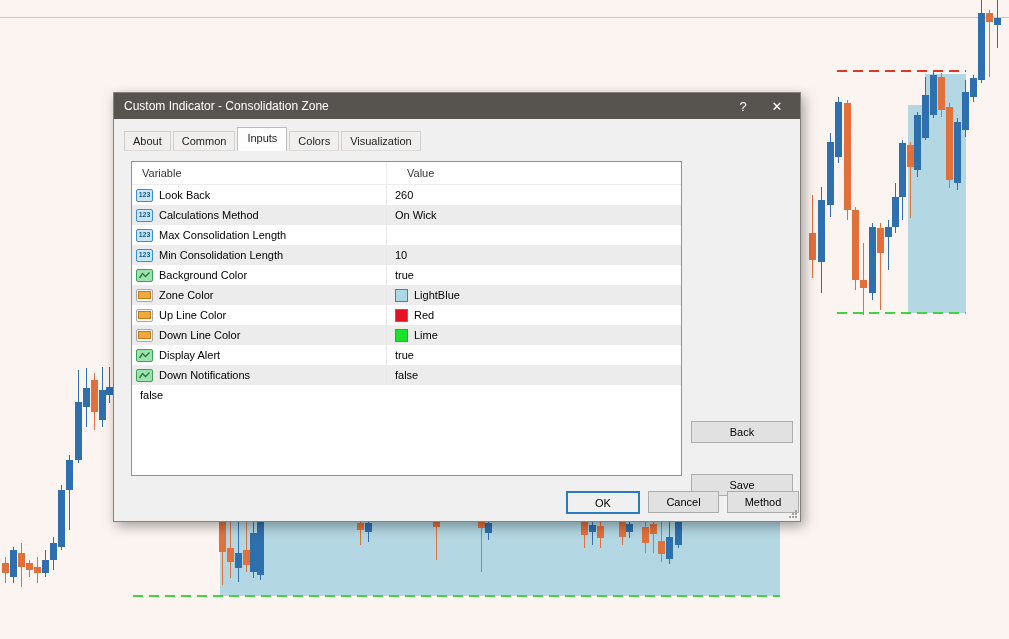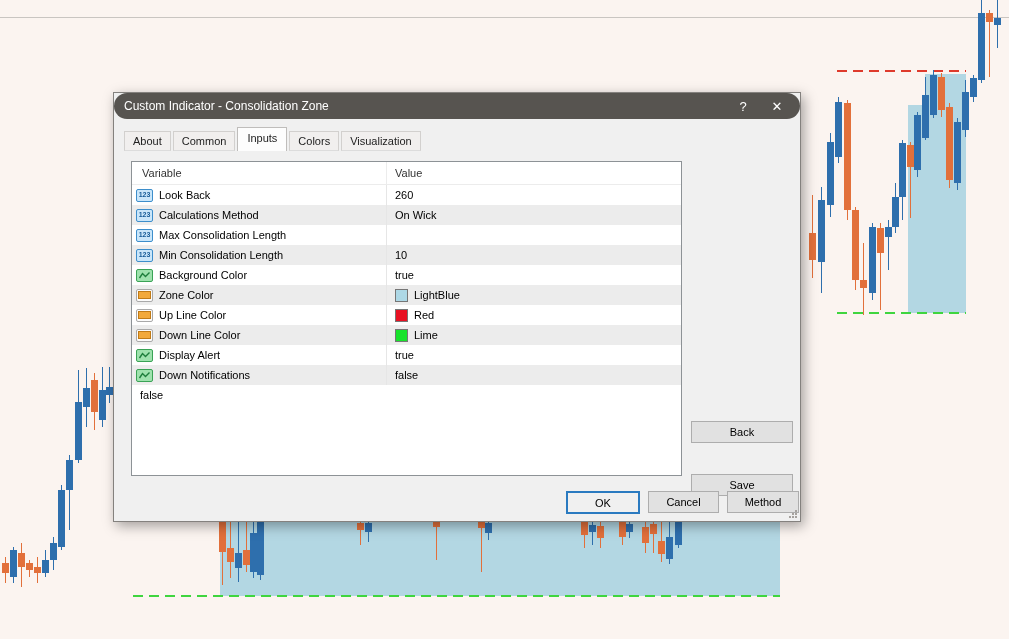--- a/index.html
+++ b/index.html
@@ -18,42 +18,42 @@
   .cbody{position:absolute;width:7px;}
   
   #dialog{
     position:absolute;left:113px;top:92px;width:688px;height:430px;z-index:10;
     background:#f0f0f0;border:1px solid #84817e;
     box-shadow:3px 4px 12px rgba(0,0,0,.35);
     font-size:11px;color:#000;box-sizing:border-box;
   }
   .titlebar{
     position:absolute;left:0;top:0;right:0;height:26px;background:#575450;
-    display:flex;align-items:center;color:#fff;font-size:12px;padding-left:10px;box-sizing:border-box;border-radius:13px;
+    display:flex;align-items:center;color:#fff;font-size:12px;padding-left:10px;box-sizing:border-box;
   }
   .titlebar .tb-title{flex:0 1 auto;}
   .tb-btns{margin-left:auto;display:flex;align-items:center;gap:0;height:100%;}
   .tb-btn{width:34px;height:100%;display:flex;align-items:center;justify-content:center;color:#fff;font-size:13px;cursor:default;}
   .tb-btn:last-child{margin-right:6px;}
   
   .tabbar{position:absolute;left:10px;top:37px;display:flex;align-items:flex-end;height:21px;}
   .tab{
     background:#f1efee;border:1px solid #d2d0ce;border-bottom:1px solid #dcdcdc;
     padding:3px 8px 3px 8px;margin-right:2px;font-size:11px;color:#222;height:12px;line-height:12px;
   }
   .tab.active{
     background:#fdfdfd;border:1px solid #bfbdbb;border-bottom:none;
     padding:4px 9px 6px 9px;height:13px;position:relative;z-index:2;
   }
   
   .ptable{
     position:absolute;left:17px;top:68px;width:551px;height:315px;background:#fff;
     border:1px solid #8d9296;box-sizing:border-box;overflow:hidden;
   }
-  .phead{display:grid;grid-template-columns:255px 1fr;height:22px;line-height:22px;border-bottom:1px solid #ececec;color:#333;}
+  .phead{display:grid;grid-template-columns:255px 1fr;height:22px;line-height:22px;border-bottom:1px solid #ececec;color:#333;gap:12px;}
   .phead .hc1{padding-left:10px;border-right:1px solid #ececec;}
   .phead .hc2{padding-left:8px;}
   .trow{display:grid;grid-template-columns:255px 1fr;height:20px;line-height:20px;}
   .trow:nth-child(even){background:#ececec;}
   .tcell{display:flex;align-items:center;overflow:hidden;white-space:nowrap;}
   .tvar{border-right:1px solid #e6e6e6;}
   .tval{padding-left:8px;}
   .ticon{
     width:17px;height:13px;margin:0 6px 0 4px;flex:0 0 auto;border-radius:2px;
     display:flex;align-items:center;justify-content:center;box-sizing:border-box;

